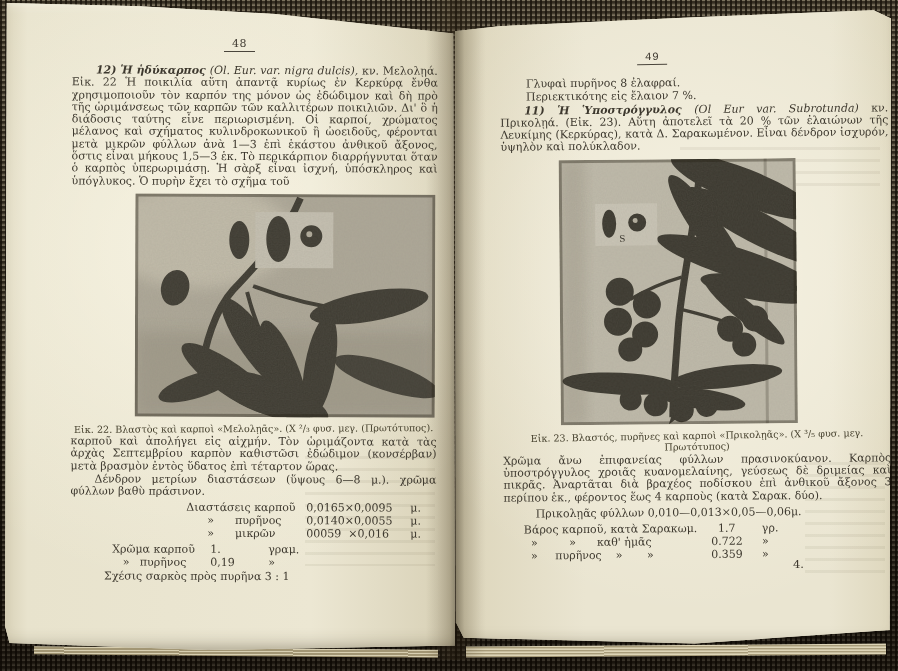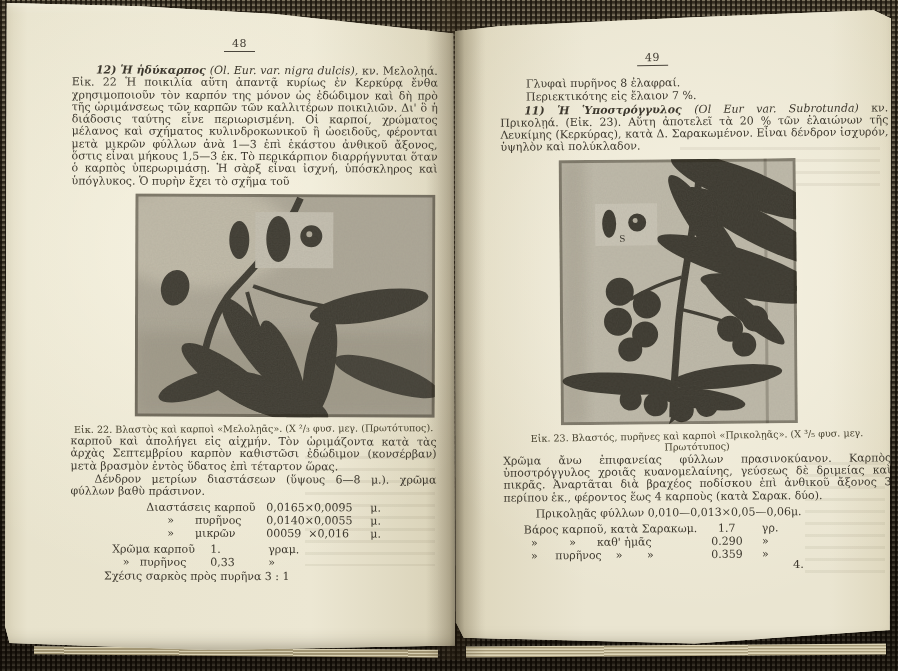--- a/index.html
+++ b/index.html
@@ -36,40 +36,40 @@
       linear-gradient(90deg,#c9c1a4 0,#dfd8bf 6%,#eae5d1 30%,#eae5d1 86%,#ded7bd 100%),#e8e3ce;
     box-shadow:inset 0 -14px 16px -10px rgba(60,48,26,.40);}
   .gutter{position:absolute;z-index:3;left:426px;top:0;width:60px;height:660px;pointer-events:none;
     background:linear-gradient(90deg, rgba(60,48,30,0) 0, rgba(74,60,38,.26) 40%,
                rgba(38,28,14,.38) 50%, rgba(74,60,38,.18) 64%, rgba(60,48,30,0) 100%);}
 
   
   .pageno{position:absolute;font-size:11px;letter-spacing:.5px;color:#413c33;
           border-bottom:1.2px solid #4a453c;padding:0 8px 1px;}
   .pn-left{left:219px;top:36px;}
-  .pn-right{left:182px;top:44px;transform:rotate(-1deg);}
+  .pn-right{left:182px;top:44px;transform:rotate(-1deg);font-family:Liberation Mono, monospace;}
   .body-col{position:absolute;font-size:11px;line-height:12.3px;text-align:justify;color:#3d382e;}
   .lp-body{left:66px;top:64px;width:366px;transform:rotate(.2deg);}
   .rp-body{left:47px;top:70px;width:388px;transform:rotate(-.5deg);}
   .para{margin:0;text-indent:24px;}
   .para+.para{margin-top:1px;}
   .nindent{text-indent:0;}
   .b{font-weight:bold}.i{font-style:italic}
   .introline{margin:0 0 1px;text-indent:26px;text-align:left;}
 
   figure{margin:6px 0 2px;}
   .fig-svg-l{display:block;margin-left:64px;}
   .fig-svg-r{display:block;margin-left:58px;}
   figcaption{font-size:9.6px;line-height:11px;text-align:center;color:#47422f;
              margin-top:6px;transform:rotate(-.5deg);}
 
   .meas{margin-top:3px;}
   .mrow{display:flex;line-height:13px;}
   .ml,.wv,.mv,.mu{white-space:pre;}
-  .dims-l{margin-left:76px;}
+  .dims-l{margin-left:116px;}
   .dims-l .ml{width:120px;}
   .dims-l .mv{width:104px;}
   .wts-l{margin-left:42px;}
   .wts-l .ml{width:98px;}
   .wts-l .mv{width:58px;}
   .ratio{margin-left:34px;line-height:15px;}
   .dims-r{margin-left:32px;}
   .dims-r .ml{width:112px;}
   .wts-r{margin-left:20px;}
   .wts-r .ml{width:168px;}
@@ -162,21 +162,21 @@
           </div>
       </div>
       <div class="meas wts-l">
         <div class="mrow">
             <span class="ml">Χρῶμα καρποῦ</span>
             <span class="mv">1.</span>
             <span class="mu">γραμ.</span>
           </div>
         <div class="mrow">
             <span class="ml">   »   πυρῆνος</span>
-            <span class="mv">0,33</span>
+            <span class="mv">0,19</span>
             <span class="mu">»</span>
           </div>
       </div>
       <div class="ratio">Σχέσις σαρκὸς πρὸς πυρῆνα 3 : 1</div>
     </div>
   </div>
 
   <div class="page page-right">
     <div class="bleed bleed-r1"></div>
     <div class="bleed bleed-r2"></div>
@@ -258,21 +258,21 @@
           </div>
       </div>
       <div class="meas wts-r">
         <div class="mrow">
             <span class="ml">Βάρος καρποῦ, κατὰ Σαρακωμ.</span>
             <span class="mv">1.7</span>
             <span class="mu">γρ.</span>
           </div>
         <div class="mrow">
             <span class="ml">  »         »      καθ' ἡμᾶς</span>
-            <span class="mv">0.290</span>
+            <span class="mv">0.722</span>
             <span class="mu">»</span>
           </div>
         <div class="mrow">
             <span class="ml">  »     πυρῆνος    »       »</span>
             <span class="mv">0.359</span>
             <span class="mu">»</span>
           </div>
       </div>
     </div>
 

